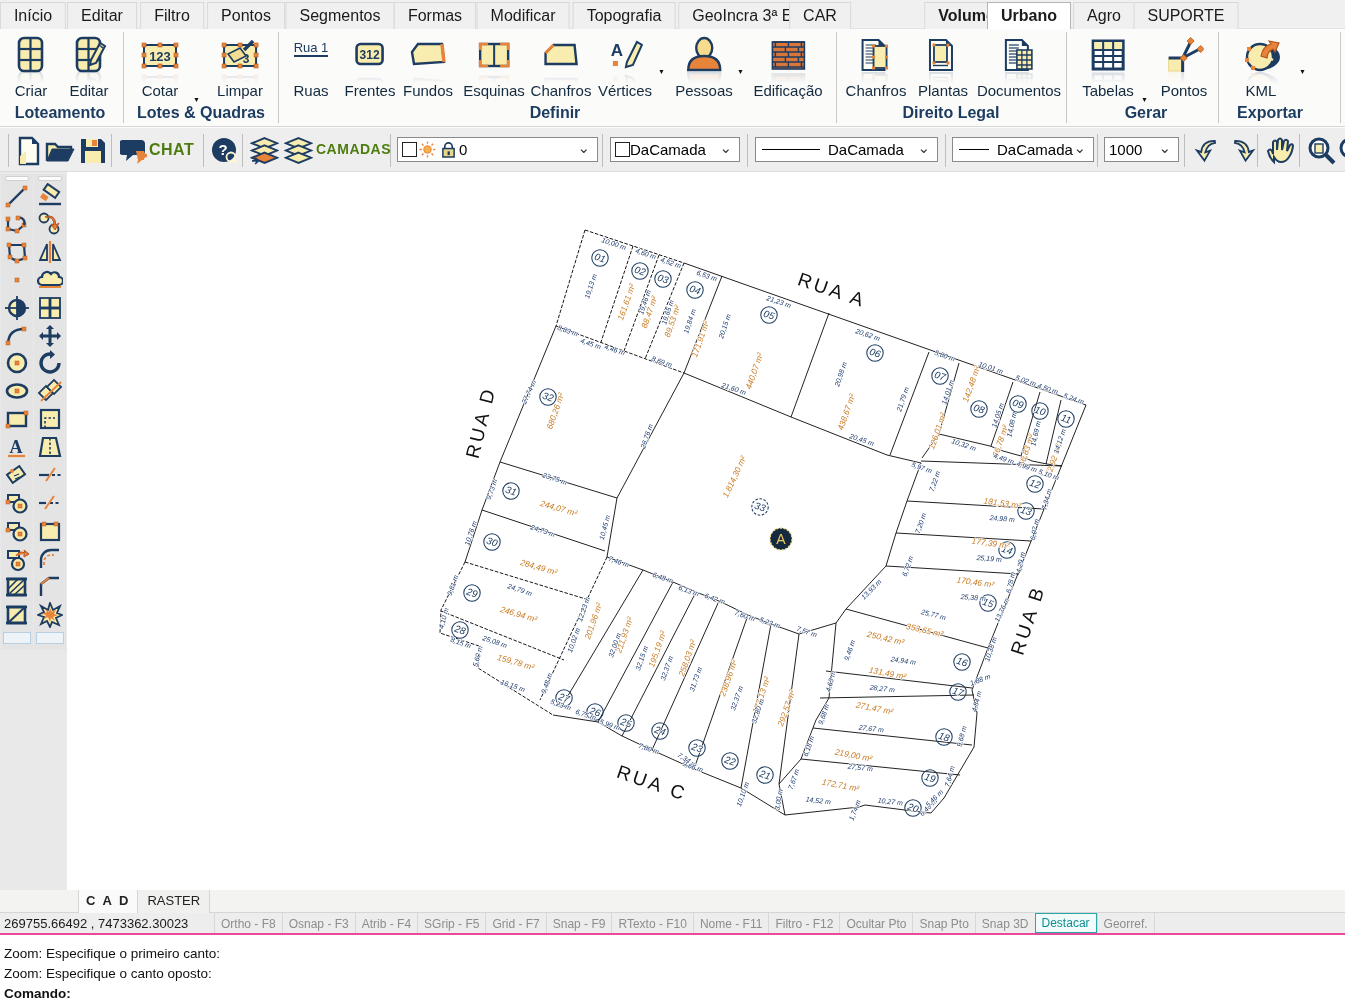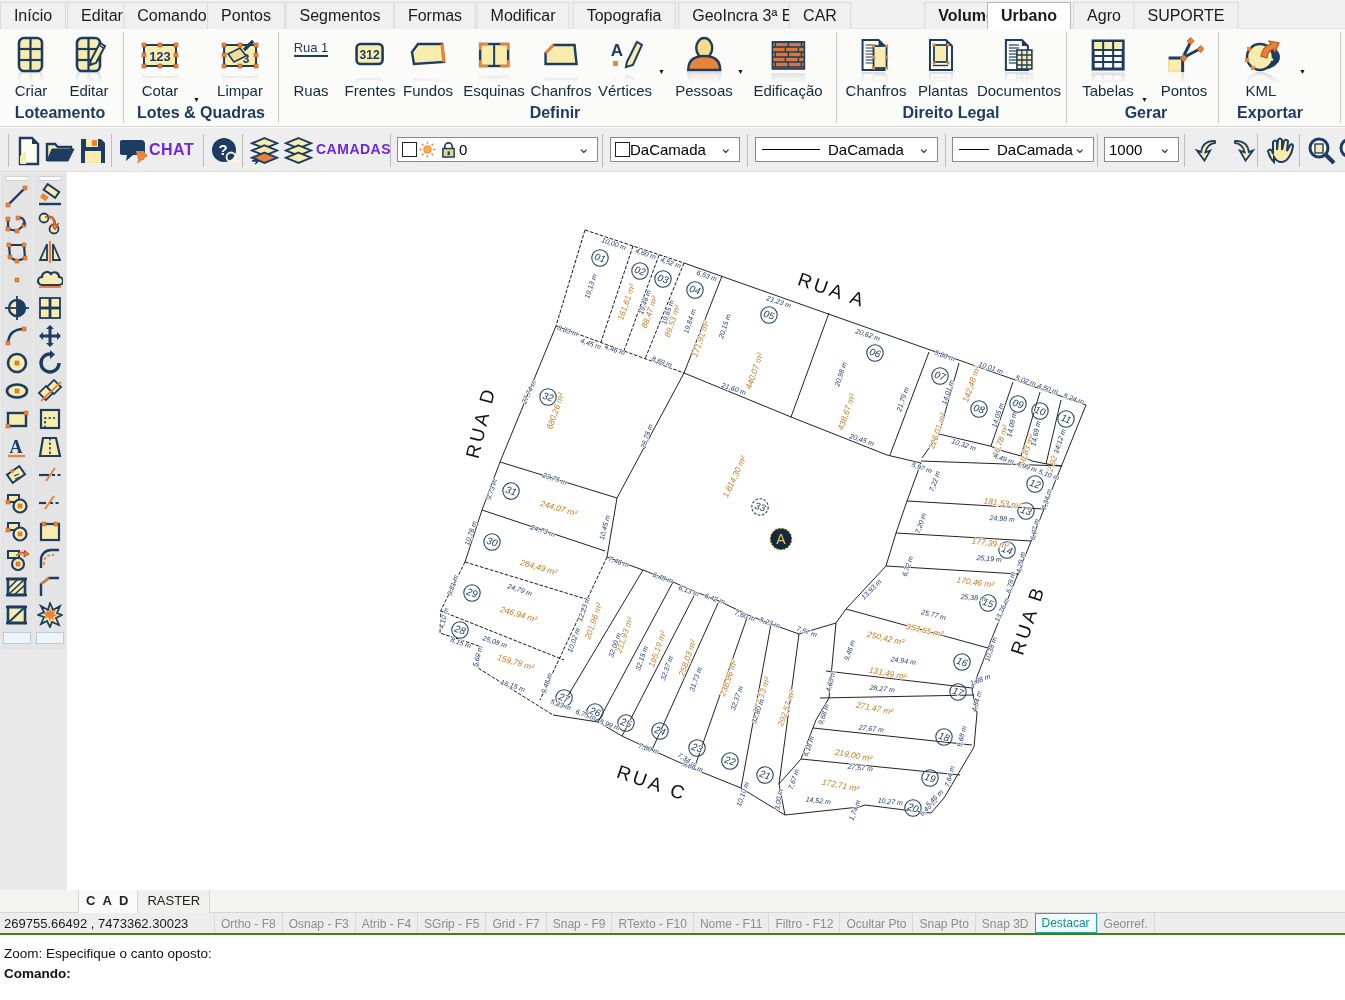--- a/index.html
+++ b/index.html
@@ -9,37 +9,37 @@
 .ribbon{position:absolute;left:0;top:29px;width:1345px;height:98px;background:#fbfbfa;border-bottom:1px solid #d8d8d8;}
 .ritem{position:absolute;top:7px;text-align:center;transform:translateX(-50%);white-space:nowrap;}
 .ricon{display:inline-block;-webkit-box-reflect:below -9px linear-gradient(transparent 58%, rgba(0,0,0,0.22));}
 .rlabel{margin-top:3px;font-size:15px;color:#13293e;line-height:15px;}
 .rgroup{position:absolute;top:75px;width:200px;text-align:center;font-size:16px;font-weight:bold;color:#1d3c61;}
 .rsep{position:absolute;top:3px;height:91px;width:1px;background:#c9c9c9;}
 .rdrop{position:absolute;font-size:7px;color:#111;}
 .toolbar{position:absolute;left:0;top:127px;width:1345px;height:45px;background:#eeeeee;border-top:1px solid #fcfcfc;border-bottom:1px solid #dddddd;}
 .tsep{position:absolute;top:6px;height:33px;width:1px;background:#bdbdbd;}
 .ticon{position:absolute;top:8px;}
-.tlabel{position:absolute;top:13px;font-size:16px;font-weight:bold;color:#6d28d9;letter-spacing:0.5px;}
+.tlabel{position:absolute;top:13px;font-size:16px;font-weight:bold;color:#4d7c0f;letter-spacing:0.5px;}
 .combo{position:absolute;top:9px;height:25px;background:#fff;border:1px solid #8a8a8a;display:flex;align-items:center;}
 .chkbox{display:inline-block;width:15px;height:15px;border:1.5px solid #222;background:#fff;margin-left:4px;}
 .ctext{font-size:15px;color:#000;}
 .chev{position:absolute;right:7px;top:1px;font-size:15px;color:#333;}
 .lline{display:inline-block;height:1px;background:#000;margin:0 8px 0 6px;}
 .palette{position:absolute;left:0;top:172px;width:67px;height:741px;background:#e9e9e9;}
 .pcol{position:absolute;top:2px;width:32px;height:476px;background:#e4e4e4;}
 .phandle{position:absolute;top:4px;width:24px;height:5px;background:#fcfcfc;border:1px solid #d0d0d0;border-radius:2px;}
 .picon{position:absolute;}
 .pend{position:absolute;top:460px;width:28px;height:12px;background:#eef3f8;border:1px solid #b8cfe2;}
 .canvas{position:absolute;left:67px;top:172px;width:1278px;height:718px;background:#fff;}
 .cadmap{position:absolute;left:0;top:0;}
 .tabstrip{position:absolute;left:0;top:890px;width:1345px;height:23px;background:#f3f3f2;border-bottom:1px solid #d5d5d5;}
 .btab{display:inline-block;height:23px;line-height:22px;padding:0 9px;font-size:13px;color:#222;border-right:1px solid #d5d5d5;background:#f0f0ef;}
 .btab.active{margin-left:78px;background:#fafafa;font-weight:bold;letter-spacing:2px;padding:0 7px;border-left:1px solid #d5d5d5;}
-.statusbar{position:absolute;left:0;top:913px;width:1345px;height:22px;background:#ededed;border-bottom:2px solid #4d7c0f;display:flex;}
+.statusbar{position:absolute;left:0;top:913px;width:1345px;height:22px;background:#ededed;border-bottom:2px solid #ec4899;display:flex;}
 .coords{width:214px;font-size:13px;color:#1a1a1a;padding:3px 0 0 4px;}
 .scell{font-size:12px;color:#8d8d8d;border-left:1px solid #d8d8d8;padding:4px 6px 0 6px;white-space:nowrap;}
 .scell.destacar{color:#0c8f8f;border:1px solid #27a7a7;background:#f2fbfb;padding-top:2px;}
 .scell.georef{border-right:1px solid #d8d8d8;}
 .cmdarea{position:absolute;left:0;top:937px;width:1345px;height:63px;background:#fff;padding-top:6px;}
 .cmdline{font-size:13.5px;color:#111;padding:3px 0 2px 4px;}
 .cmdline.bold{font-weight:bold;}
 </style></head>
 <body>
 <div class="canvas">
@@ -291,21 +291,21 @@
       <text x="1034" y="622" transform="rotate(-72 1034 622)" text-anchor="middle" font-size="19" letter-spacing="3" fill="#111" font-family="Liberation Sans">RUA B</text>
       <text x="650" y="789" transform="rotate(19 650 789)" text-anchor="middle" font-size="19" letter-spacing="3" fill="#111" font-family="Liberation Sans">RUA C</text>
       <text x="487" y="424" transform="rotate(-76 487 424)" text-anchor="middle" font-size="19" letter-spacing="3" fill="#111" font-family="Liberation Sans">RUA D</text>
       <circle cx="781" cy="539" r="11" fill="#15293f" stroke="#f2e291" stroke-width="1.3" stroke-dasharray="2.2,1.4"></circle>
       <text x="781" y="544" text-anchor="middle" font-size="14" fill="#edc75e" font-family="Liberation Sans">A</text>
     </svg>
   </div>
 <div class="menubar">
     <div class="mtab" style="left:33px;">Início</div>
     <div class="mtab" style="left:102px;">Editar</div>
-    <div class="mtab" style="left:172px;">Comando</div>
+    <div class="mtab" style="left:172px;">Filtro</div>
     <div class="mtab" style="left:246px;">Pontos</div>
     <div class="mtab" style="left:340px;">Segmentos</div>
     <div class="mtab" style="left:435px;">Formas</div>
     <div class="mtab" style="left:523px;">Modificar</div>
     <div class="mtab" style="left:624px;">Topografia</div>
     <div class="mtab" style="left:749px;">GeoIncra 3ª Ed.</div>
     <div class="mtab" style="left:820px;">CAR</div>
     <div class="mtab" style="left:979px;font-weight:bold;">Volumetria</div>
     <div class="mtab active" style="left:1029px;">Urbano</div>
     <div class="mtab" style="left:1104px;">Agro</div>
@@ -782,15 +782,16 @@
     <div class="scell">RTexto - F10</div>
     <div class="scell">Nome - F11</div>
     <div class="scell">Filtro - F12</div>
     <div class="scell">Ocultar Pto</div>
     <div class="scell">Snap Pto</div>
     <div class="scell">Snap 3D</div>
     <div class="scell destacar">Destacar</div>
     <div class="scell georef">Georref.</div>
   </div>
 <div class="cmdarea">
+    <div class="cmdline">Zoom: Especifique o primeiro canto:</div>
     <div class="cmdline">Zoom: Especifique o canto oposto:</div>
     <div class="cmdline bold">Comando:</div>
   </div>
 
 </body></html>

